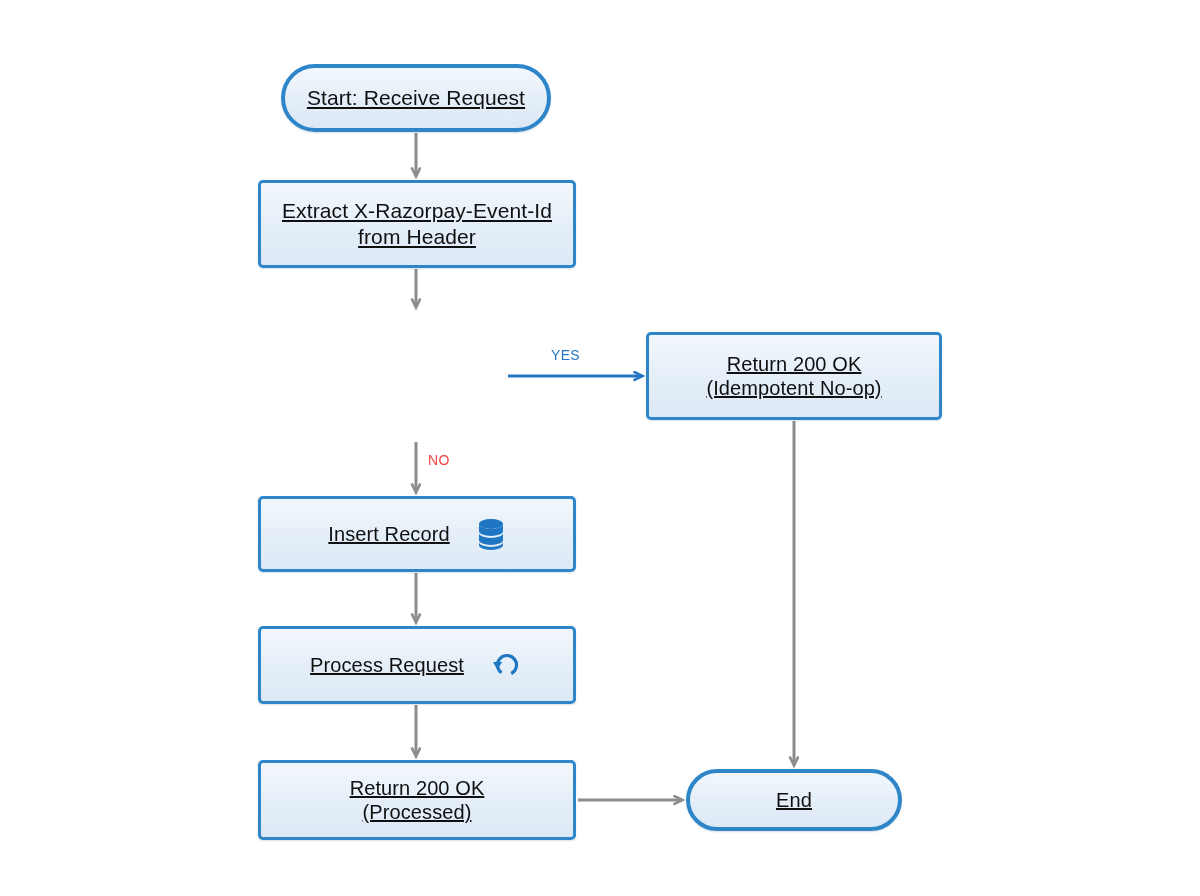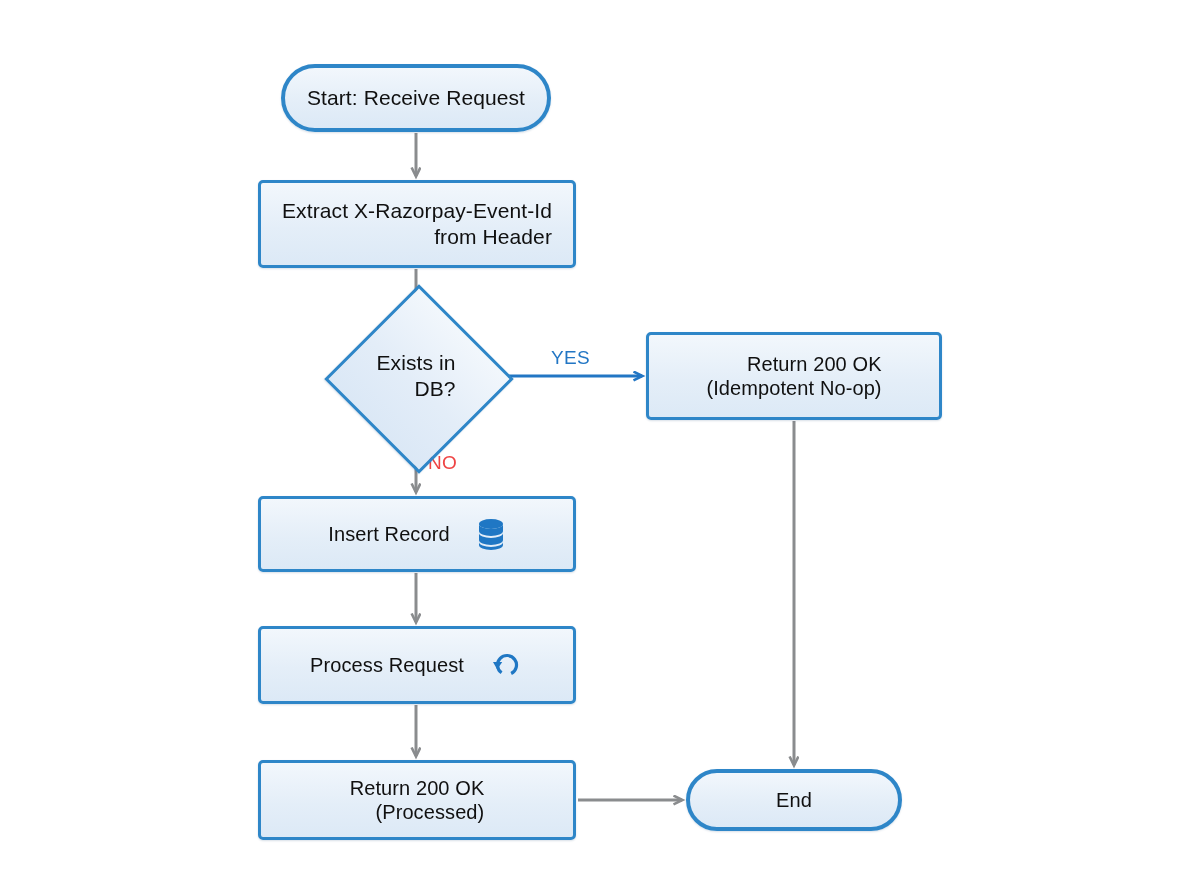--- a/index.html
+++ b/index.html
@@ -27,25 +27,26 @@
     pointer-events: none;
   }
 
   
   .node {
     position: absolute;
     box-sizing: border-box;
     display: flex;
     align-items: center;
     justify-content: center;
-    text-align: right;
+    text-align: center;
     color: #101010;
     background: linear-gradient(180deg, #f2f7fc 0%, #e4eef8 55%, #dce9f6 100%);
     border: 3px solid #2e86c8;
     box-shadow: 0 1px 2px rgba(40,80,120,0.18);
+    text-decoration: underline;
   }
   .node .label {
     line-height: 1.22;
     white-space: pre-line;
     letter-spacing: 0.1px;
   }
   .pill   { border-radius: 999px; border-width: 4px; }
   .rect   { border-radius: 5px; }
 
   
@@ -84,21 +85,21 @@
     display: flex;
     align-items: center;
     justify-content: center;
     gap: 26px;
   }
   .node-icon { display: block; flex: 0 0 auto; }
 
   
   .edge-label {
     position: absolute;
-    font-size: 19px;
+    font-size: 14px;
     letter-spacing: 0.3px;
     white-space: nowrap;
   }
   #lbl-yes { left: 551px; top: 347px; color: #2276c4; }
   #lbl-no  { left: 428px; top: 452px; color: #ef4444; }
 </style>
 </head>
 <body>
 
 <div id="canvas">
@@ -135,25 +136,20 @@
 
   <div class="node pill" id="n-start">
     <span class="label">Start: Receive Request</span>
   </div>
 
   <div class="node rect" id="n-extract">
     <span class="label">Extract X-Razorpay-Event-Id
 from Header</span>
   </div>
 
-  <div class="node diamond" id="n-decide">
-    <div class="dia-shape"></div>
-    <span class="label">Exists in
-DB?</span>
-  </div>
 
   <div class="node rect" id="n-noop">
     <span class="label">Return 200 OK
 (Idempotent No-op)</span>
   </div>
 
   <div class="node rect" id="n-process">
     <div class="node-inner">
       <span class="label">Process Request</span>
       <svg class="node-icon" width="34" height="34" viewBox="0 0 34 34">

